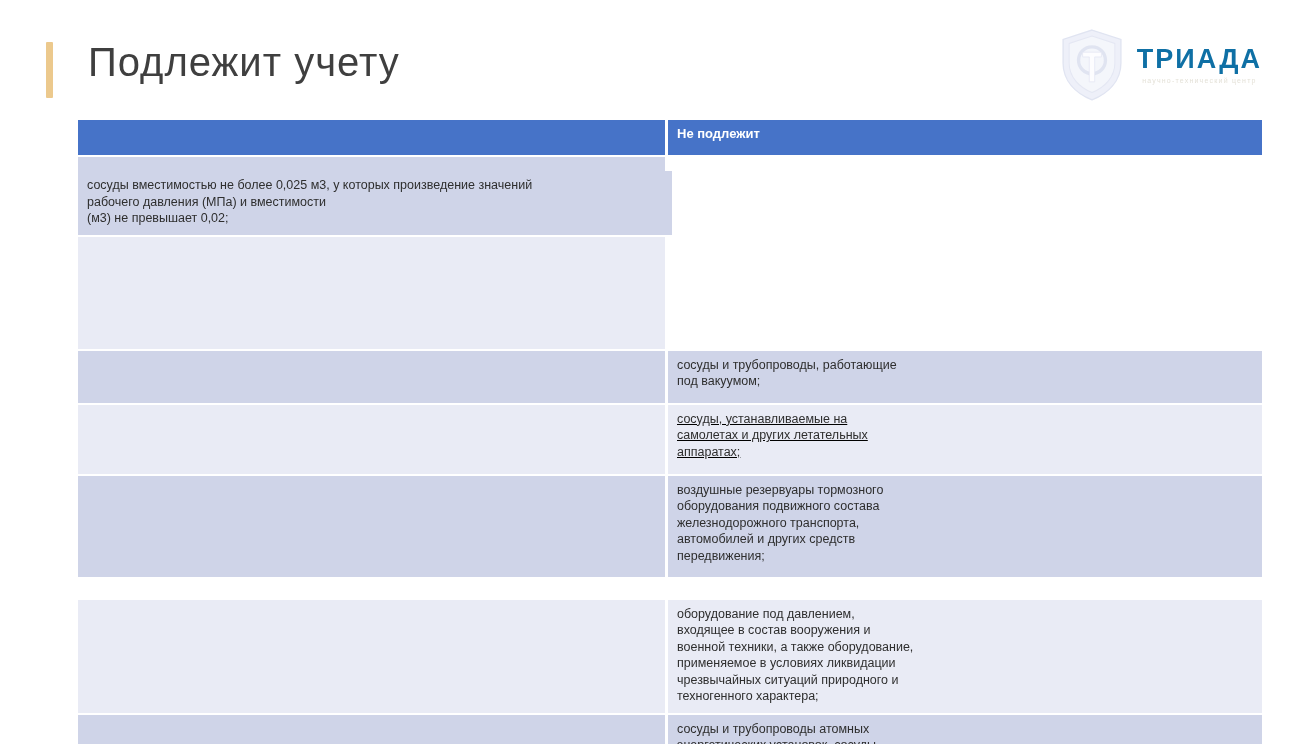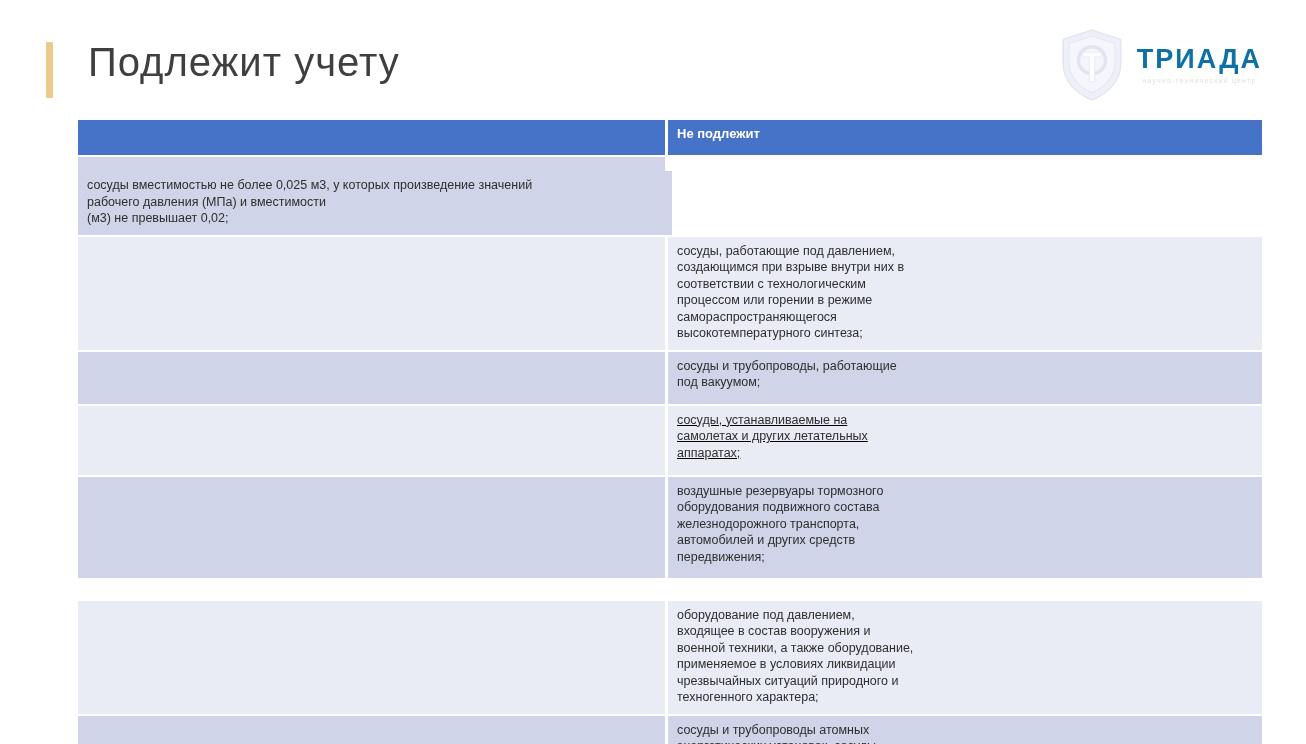--- a/index.html
+++ b/index.html
@@ -86,28 +86,20 @@
         <div class="t-row band-dark" style="min-height: 71px; flex-direction: column;">
           <div class="cell left"></div>
           <div class="cell right">
             <div class="cell-text">сосуды вместимостью не более 0,025 м3, у которых произведение значений
 рабочего давления (МПа) и вместимости
 (м3) не превышает 0,02;</div>
           </div>
         </div>
         <div class="t-row band-light" style="min-height: 112px;">
           <div class="cell left"></div>
-          <div class="cell right">
-            <div class="cell-text">сосуды, работающие под давлением,
-создающимся при взрыве внутри них в
-соответствии с технологическим
-процессом или горении в режиме
-самораспространяющегося
-высокотемпературного синтеза;</div>
-          </div>
         </div>
         <div class="t-row band-dark" style="min-height: 52px; border-radius: 10px;">
           <div class="cell left"></div>
           <div class="cell right">
             <div class="cell-text">сосуды и трубопроводы, работающие
 под вакуумом;</div>
           </div>
         </div>
         <div class="t-row band-light" style="min-height: 69px; text-decoration: underline;">
           <div class="cell left"></div>

